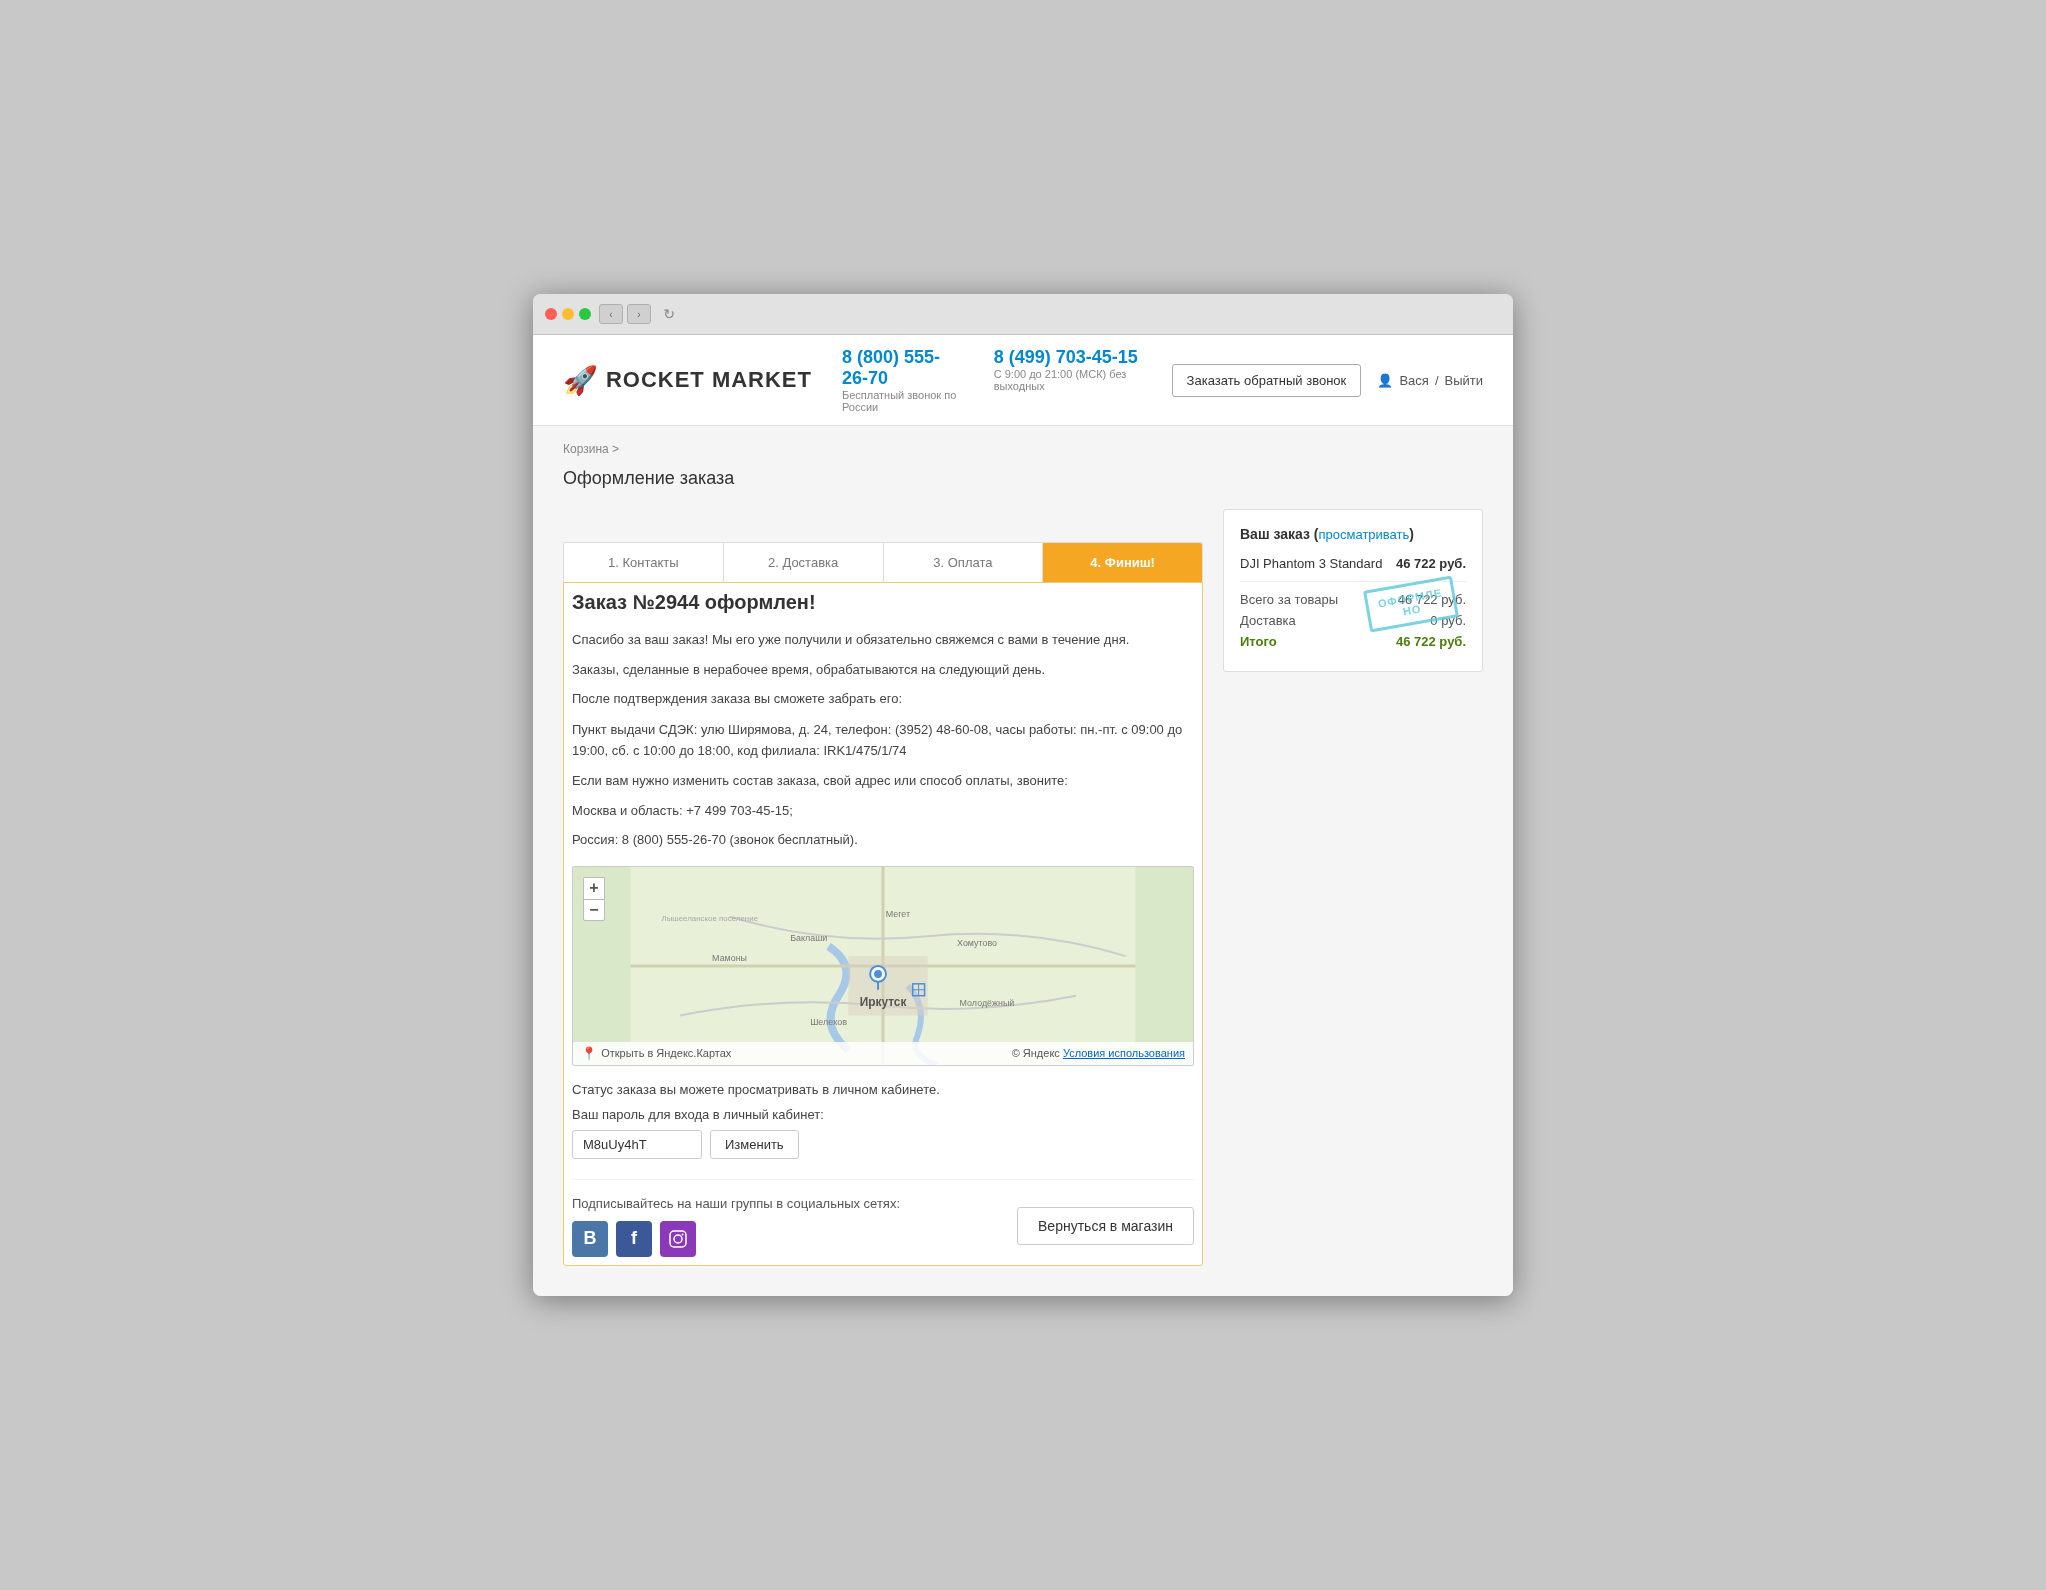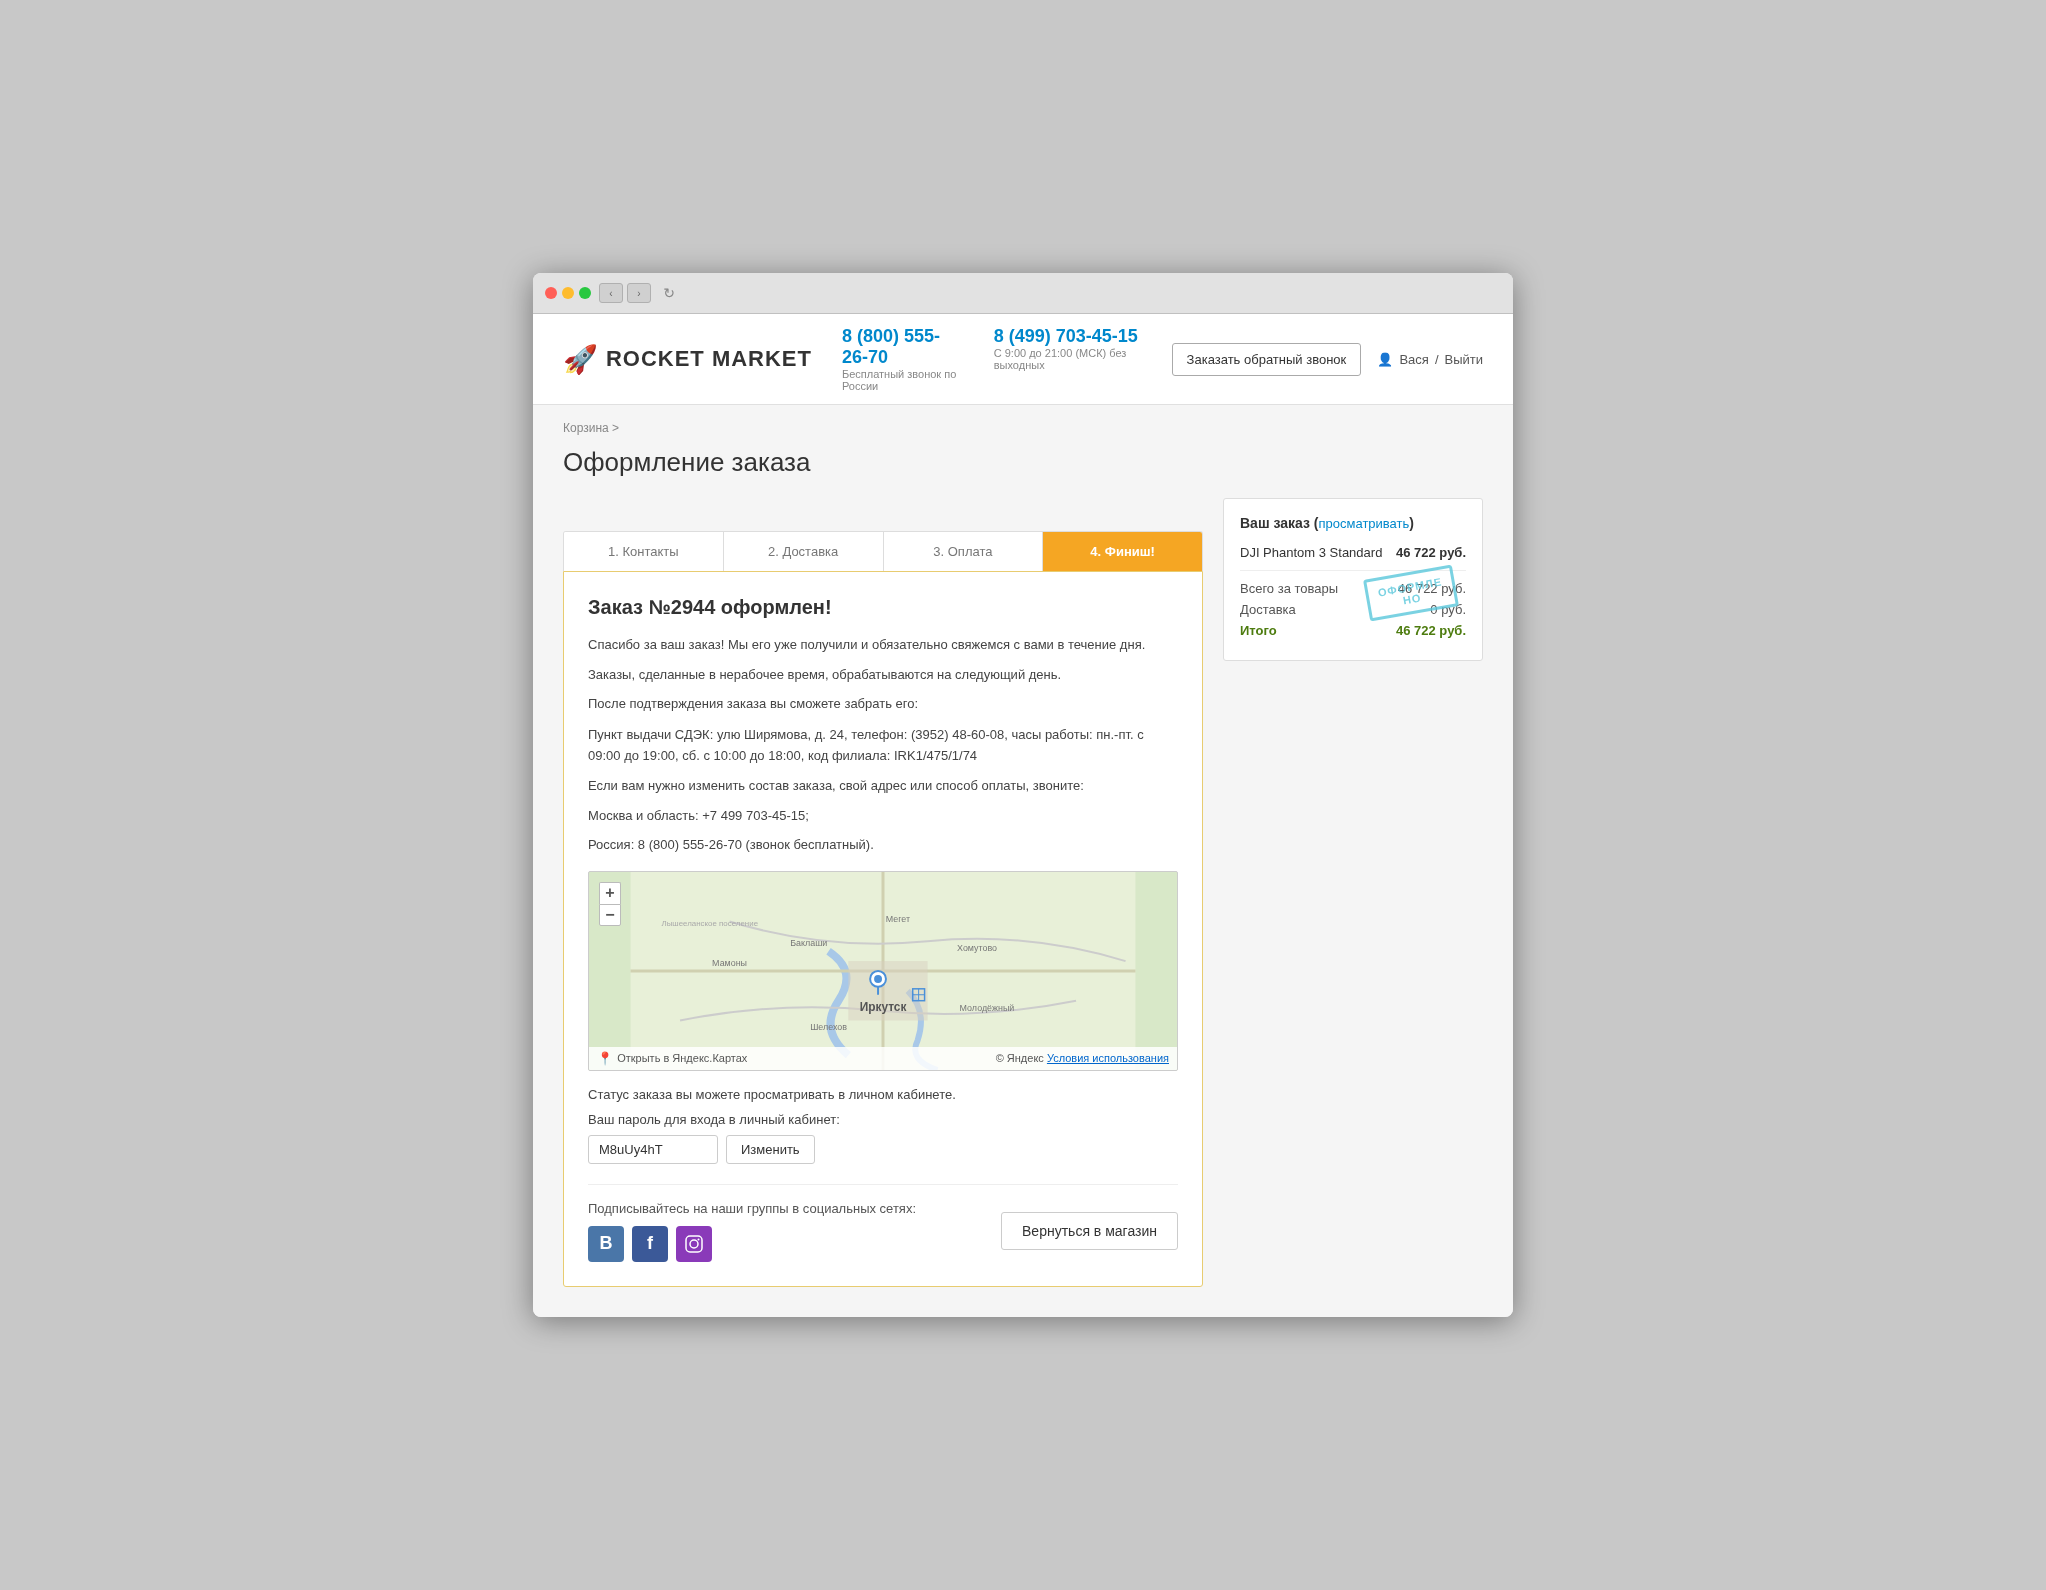--- a/index.html
+++ b/index.html
@@ -117,21 +117,21 @@
     
     .page-body {
       background: #f5f5f5;
       padding: 16px 30px 30px;
     }
     .breadcrumb {
       font-size: 12px; color: #888;
       margin-bottom: 12px;
     }
     .page-title {
-      font-size: 26px;
+      font-size: 18px;
       font-weight: normal;
       color: #333;
       margin-bottom: 20px;
     }
     
     .main-layout {
       display: flex;
       gap: 20px;
       align-items: flex-start;
     }
@@ -160,21 +160,21 @@
     .step-tab:last-child { border-right: none; }
     .step-tab.active {
       background: #f5a623;
       color: white;
       font-weight: bold;
     }
     
     .order-box {
       border: 1px solid #e8cc70;
       background: white;
-      padding: 24px;
+      padding: 8px;
       border-radius: 0 0 3px 3px;
     }
     .order-confirmed-title {
       font-size: 20px;
       font-weight: bold;
       margin-bottom: 16px;
       color: #333;
     }
     .order-text {
       font-size: 13px;

